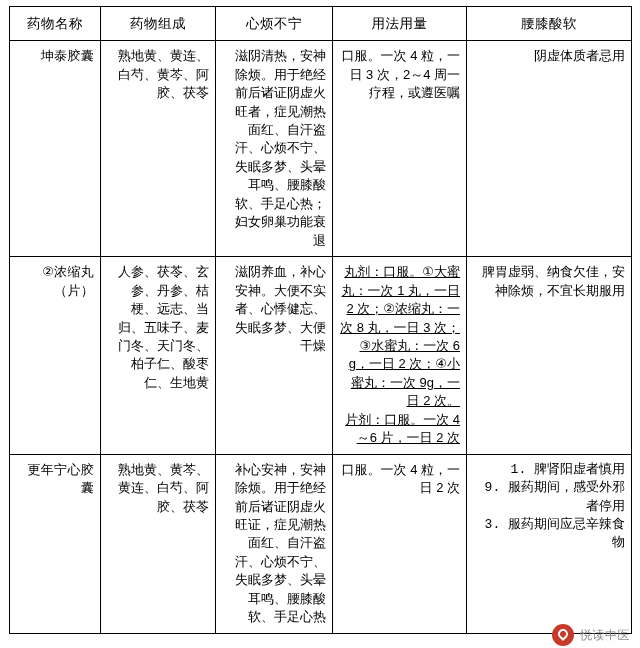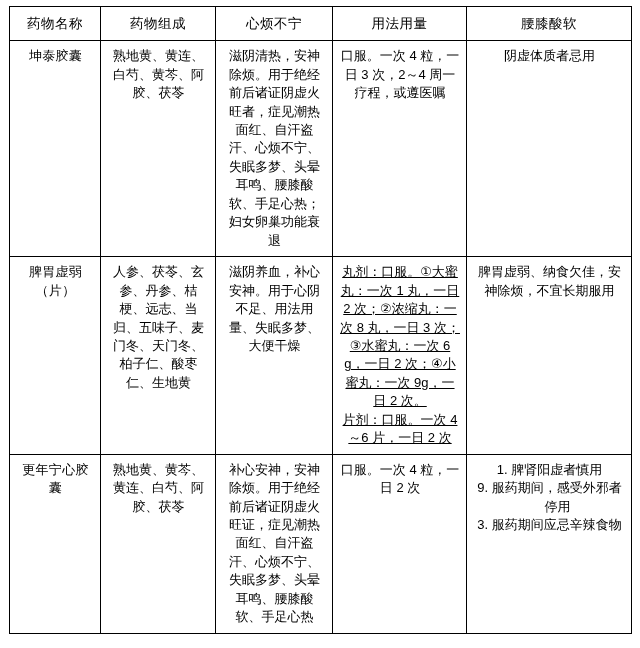--- a/index.html
+++ b/index.html
@@ -28,21 +28,21 @@
     table-layout: fixed;
   }
   table.drug-table td,
   table.drug-table th {
     border: 1px solid #000000;
     vertical-align: top;
     padding: 6px 6px 6px 7px;
     font-size: 13px;
     line-height: 1.42;
     font-weight: normal;
-    text-align: center;
+    text-align: right;
     word-break: break-all;
   }
   table.drug-table thead th {
     text-align: center;
     vertical-align: middle;
     padding: 7px 4px;
     font-size: 13.5px;
     letter-spacing: 0.5px;
   }
   col.c1 { width: 91px; }
@@ -58,20 +58,21 @@
     margin: 0;
     text-decoration: underline;
   }
   .cell-text p + p {
     margin-top: 0px;
   }
   .num-list {
     margin: 0;
     padding: 0;
     list-style: none;
+    font-family: Liberation Mono, monospace;
   }
   .num-list li {
     margin: 0;
     padding: 0 0 0 16px;
     text-indent: -16px;
   }
 
   
   .footer {
     position: absolute;
@@ -131,23 +132,23 @@
     </thead>
     <tbody>
       <tr>
         <td class="cell-name">坤泰胶囊</td>
         <td class="cell-text">熟地黄、黄连、白芍、黄芩、阿胶、茯苓</td>
         <td class="cell-text">滋阴清热，安神除烦。用于绝经前后诸证阴虚火旺者，症见潮热面红、自汗盗汗、心烦不宁、失眠多梦、头晕耳鸣、腰膝酸软、手足心热；妇女卵巢功能衰退</td>
         <td class="cell-text">口服。一次 4 粒，一日 3 次，2～4 周一疗程，或遵医嘱</td>
         <td class="cell-text">阴虚体质者忌用</td>
       </tr>
       <tr>
-        <td class="cell-name">脾胃虚弱（片）</td>
+        <td class="cell-name">②浓缩丸（片）</td>
         <td class="cell-text">人参、茯苓、玄参、丹参、桔梗、远志、当归、五味子、麦门冬、天门冬、柏子仁、酸枣仁、生地黄</td>
-        <td class="cell-text">滋阴养血，补心安神。用于心阴不足、用法用量、失眠多梦、大便干燥</td>
+        <td class="cell-text">滋阴养血，补心安神。大便不实者、心悸健忘、失眠多梦、大便干燥</td>
         <td class="cell-text">
           <p>丸剂：口服。①大蜜丸：一次 1 丸，一日 2 次；②浓缩丸：一次 8 丸，一日 3 次；③水蜜丸：一次 6g，一日 2 次；④小蜜丸：一次 9g，一日 2 次。</p>
           <p>片剂：口服。一次 4～6 片，一日 2 次</p>
         </td>
         <td class="cell-text">脾胃虚弱、纳食欠佳，安神除烦，不宜长期服用</td>
       </tr>
       <tr>
         <td class="cell-name">更年宁心胶囊</td>
         <td class="cell-text">熟地黄、黄芩、黄连、白芍、阿胶、茯苓</td>
         <td class="cell-text">补心安神，安神除烦。用于绝经前后诸证阴虚火旺证，症见潮热面红、自汗盗汗、心烦不宁、失眠多梦、头晕耳鸣、腰膝酸软、手足心热</td>
@@ -156,14 +157,18 @@
           <ul class="num-list">
             <li>1. 脾肾阳虚者慎用</li>
             <li>9. 服药期间，感受外邪者停用</li>
             <li>3. 服药期间应忌辛辣食物</li>
           </ul>
         </td>
       </tr>
     </tbody>
   </table>
 
+  <div class="footer">
+    <span class="wm-badge"></span>
+    <span class="wm-text">悦读中医</span>
+  </div>
 
 </div>
 
 </body></html>

